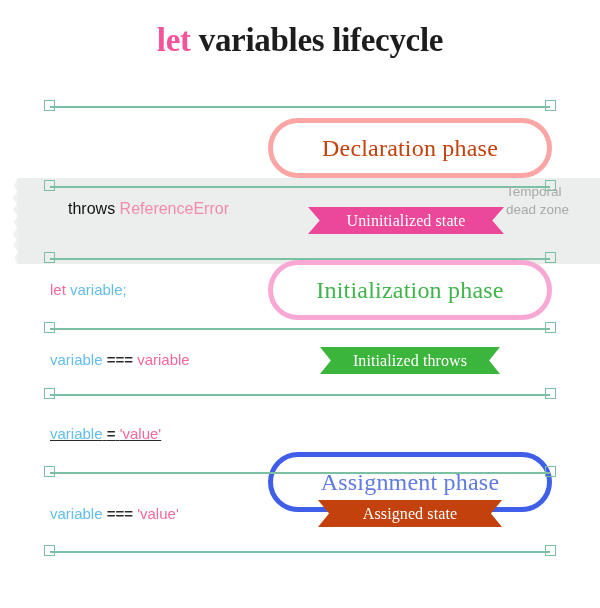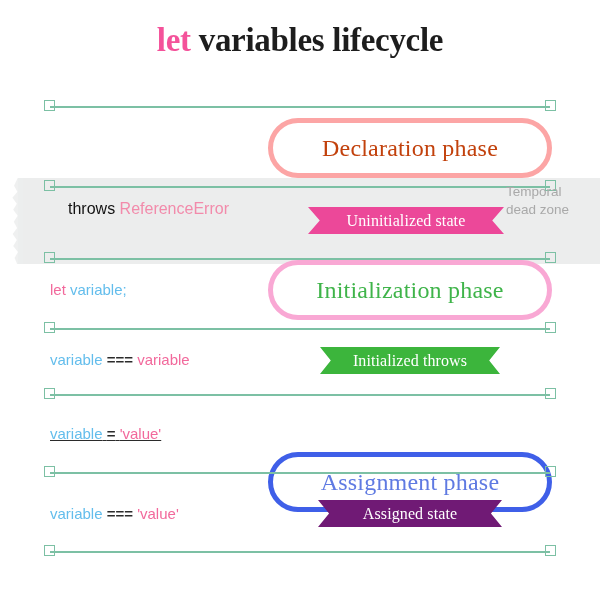--- a/index.html
+++ b/index.html
@@ -146,21 +146,21 @@
     color: #ffffff;
     font-family: "Liberation Serif", serif;
     font-size: 16px;
     letter-spacing: 0.1px;
     white-space: nowrap;
     -webkit-clip-path: polygon(0% 0%, 100% 0%, 94% 50%, 100% 100%, 0% 100%, 6% 50%);
     clip-path: polygon(0% 0%, 100% 0%, 94% 50%, 100% 100%, 0% 100%, 6% 50%);
   }
   .ribbon.uninitialized { background: #ec4899; text-align: center; }
   .ribbon.initialized   { background: #3cb53c; }
-  .ribbon.assigned      { background: #701a75; }
+  .ribbon.assigned      { background: #c2410c; }
 
   
   .code {
     position: absolute;
     left: 50px;
     font-size: 15px;
     white-space: nowrap;
     color: #2b2b2b;
   }
   .code .tok-kw    { color: #f2699c; }

